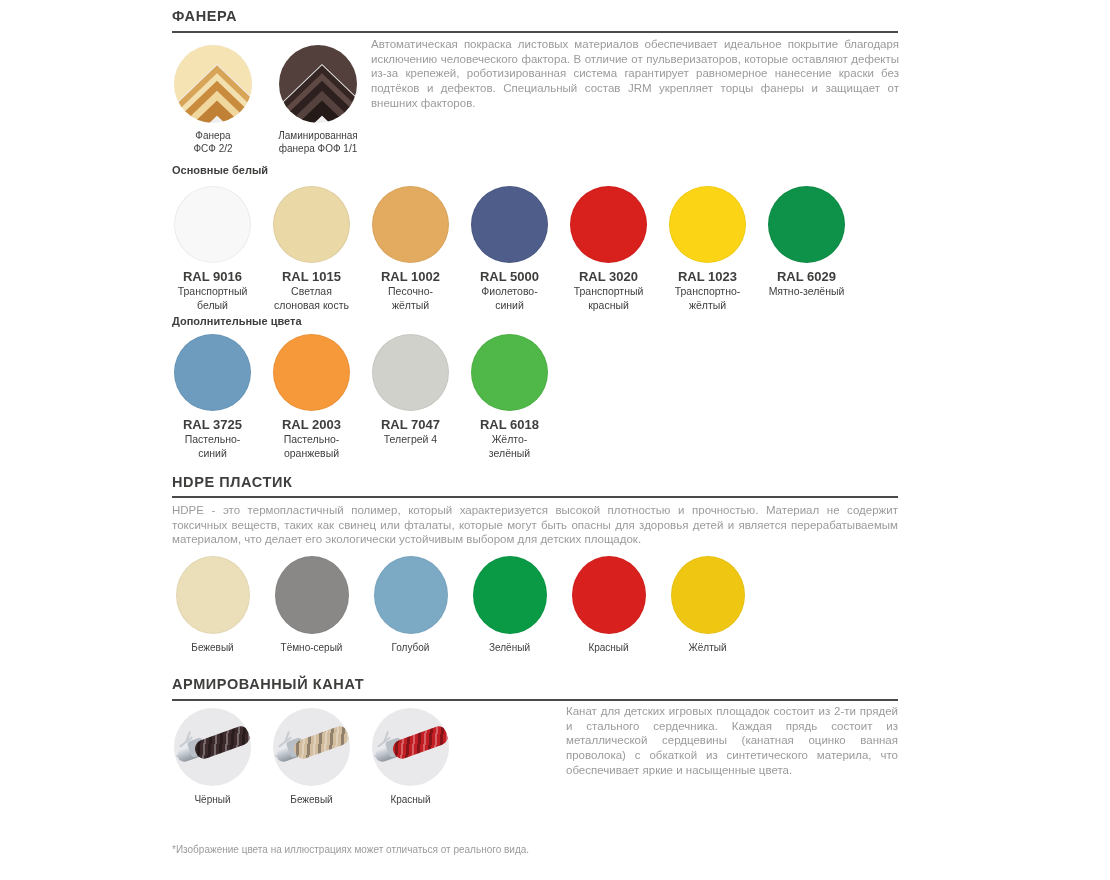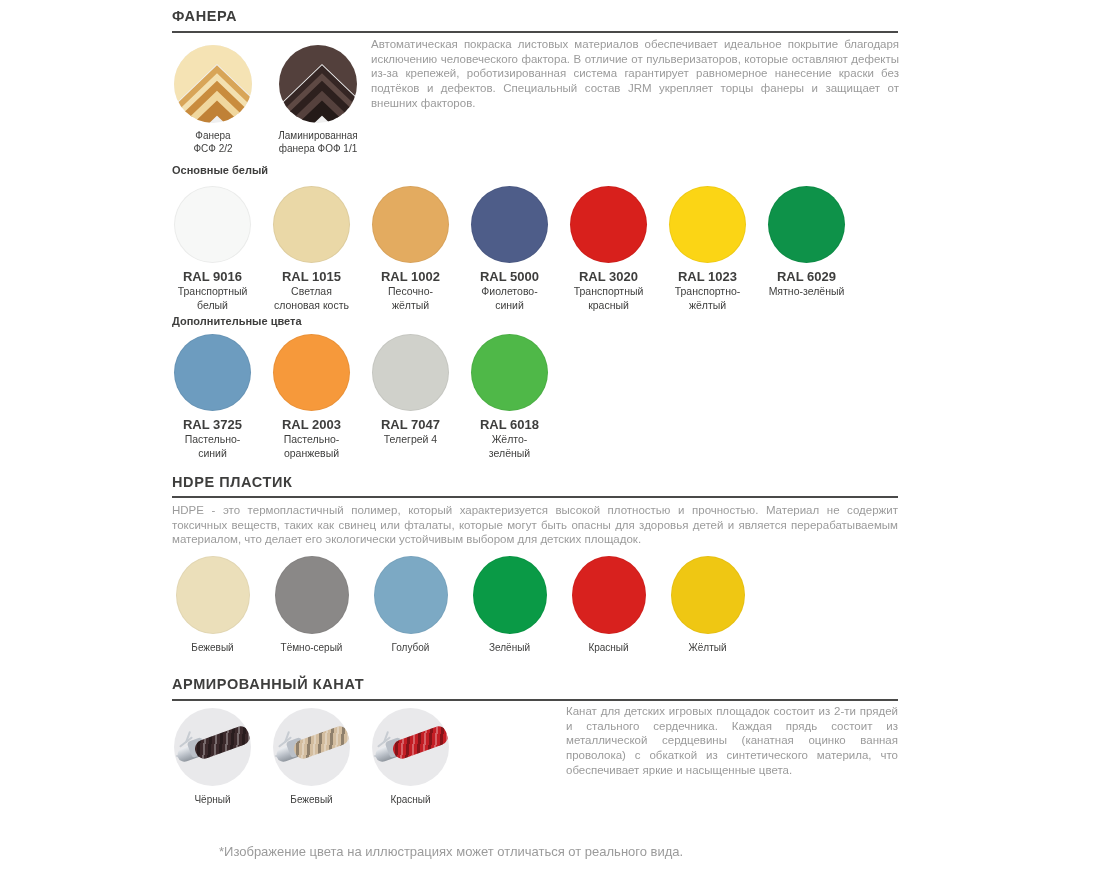--- a/index.html
+++ b/index.html
@@ -18,21 +18,21 @@
     display:block; margin:0 auto; width:77px; height:77px; border-radius:50%;
     box-shadow: inset 0 0 0 1px rgba(0,0,0,0.05);
   }
   .code { margin-top:6px; font-size:13px; font-weight:bold; color:#3E3E3D; }
   .cname { margin-top:1px; font-size:10.5px; line-height:13.5px; color:#3E3E3D; white-space:pre-line; }
   .hdot { display:block; margin:0 auto; width:74px; height:78px; border-radius:50%; box-shadow: inset 0 0 0 1px rgba(0,0,0,0.04); }
   .hname { margin-top:8px; font-size:10px; color:#3E3E3D; text-align:center; }
   figure { margin:0; }
   .thumb { text-align:center; }
   .thumb-cap { font-size:10px; line-height:13px; text-align:center; color:#3E3E3D; white-space:pre-line; margin-top:5px; }
-  .footnote { font-size:13px; color:#9B9B9B;margin-left:47px; }
+  .footnote { font-size:10px; color:#9B9B9B; }
 
   
   .rope-circle {
     position:relative; width:77px; height:78px; border-radius:50%;
     background:#E9E9EB; margin:0 auto; overflow:hidden;
   }
   .rope-core {
     position:absolute; left:3px; top:37px; width:30px; height:14px;
     transform:rotate(-20deg);
     background:linear-gradient(180deg,#ECEFF2 0%, #B7BDC5 55%, #8F969E 100%);

